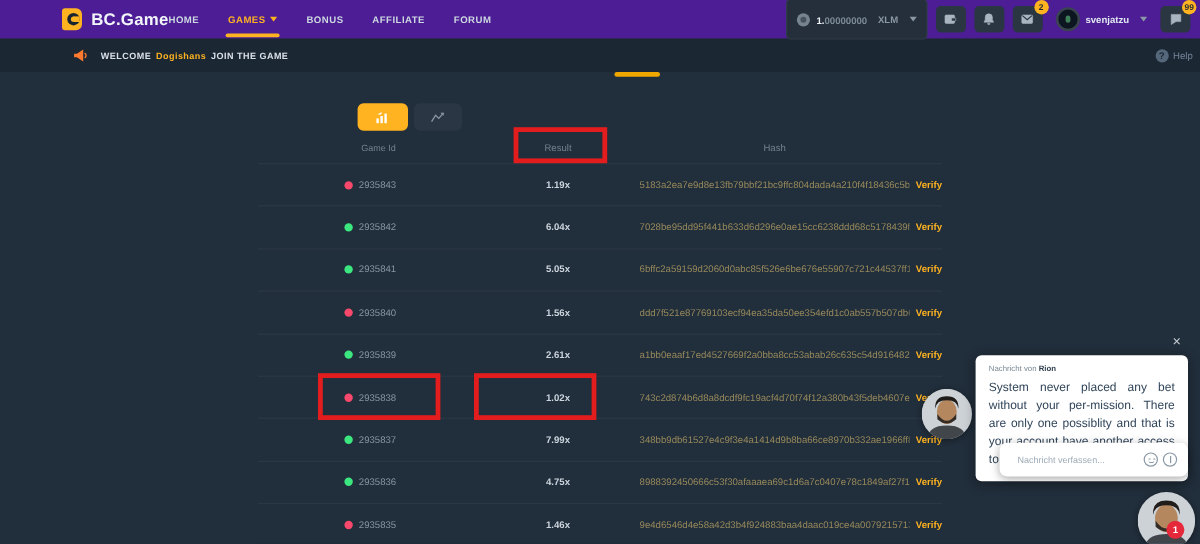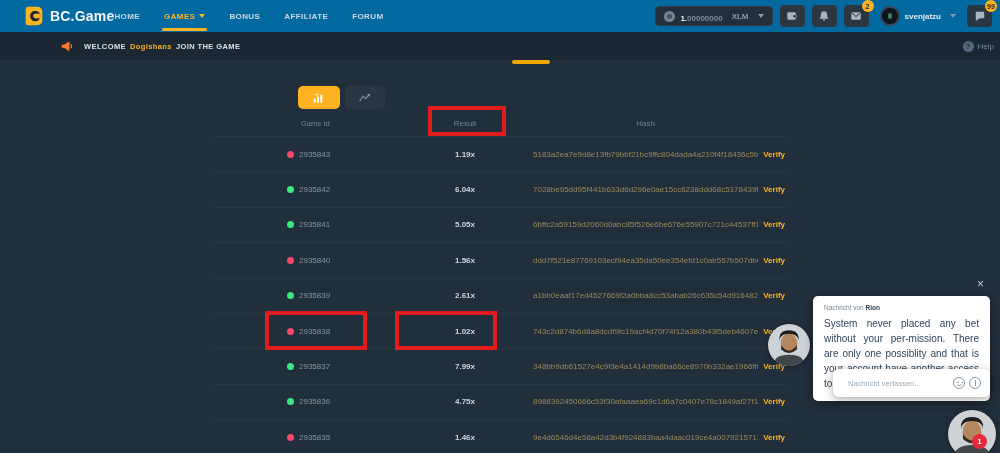--- a/index.html
+++ b/index.html
@@ -1,36 +1,36 @@
 <!DOCTYPE html>
 <html><head>
 <meta charset="utf-8">
 <style>
   * { margin:0; padding:0; box-sizing:border-box; }
   html,body { width:1000px; height:453px; overflow:hidden; background:#202d3a;
               font-family:"Liberation Sans","DejaVu Sans",sans-serif; }
   .screen { position:relative; width:1000px; height:453px; background:#212e3b; overflow:hidden; }
 
   
-  .navbar { position:absolute; left:0; top:0; width:1000px; height:32px; background:#0369a1;
-            display:flex; padding:0 8px 0 24px; z-index:5; }
+  .navbar { position:absolute; left:0; top:0; width:1000px; height:32px; background:#4c1d95;
+            display:flex; padding:0 8px 0 50px; z-index:5; }
   .brand { display:flex; align-items:center; gap:6px; }
   .brand-icon { width:20px; height:20px; flex:0 0 auto; }
   .brand-name { color:#f2f6fa; font-size:14px; font-weight:bold; letter-spacing:.2px; }
   .menu { display:flex; align-items:center; gap:24px; height:32px; }
   .menu-item { color:#cdd7e0; font-size:8px; font-weight:bold; letter-spacing:.4px; height:32px;
                display:flex; align-items:center; position:relative; cursor:pointer; }
   .menu-item.active { color:#ffb321; }
   .menu-item.active::after { content:""; position:absolute; left:-2px; right:-2px; bottom:1px;
                height:3px; background:#ffb321; border-radius:2px; }
   .caret { width:0; height:0; border-left:3px solid transparent; border-right:3px solid transparent;
            border-top:4px solid #8a97a4; margin-left:4px; }
   .menu-item.active .caret { border-top-color:#ffb321; }
   .nav-right { margin-left:auto; display:flex; align-items:center; gap:7px; }
-  .balance-pill { height:20px; background:#242f3b; border:1px solid #303c49; border-radius:4px;
+  .balance-pill { height:34px; background:#242f3b; border:1px solid #303c49; border-radius:4px;
                   display:flex; align-items:center; gap:5px; padding:0 8px; }
   .coin { width:11px; height:11px; border-radius:50%; background:#76848f; position:relative; }
   .coin::after { content:""; position:absolute; inset:3px; border-radius:50%; background:#46525c; }
   .bal-int { color:#eef3f7; font-size:8px; font-weight:bold; }
   .bal-frac { color:#7e8c99; font-size:8px; font-weight:bold; }
   .bal-cur { color:#8a97a4; font-size:8px; font-weight:bold; margin-left:4px; }
   .icon-btn { width:25px; height:22px; background:#2a3642; border-radius:4px; display:flex;
               align-items:center; justify-content:center; position:relative; cursor:pointer; }
   .icon-btn svg { width:12px; height:12px; fill:#a9b5c0; stroke:#a9b5c0; }
   .badge { position:absolute; top:-5px; right:-5px; min-width:12px; height:12px; border-radius:7px;

